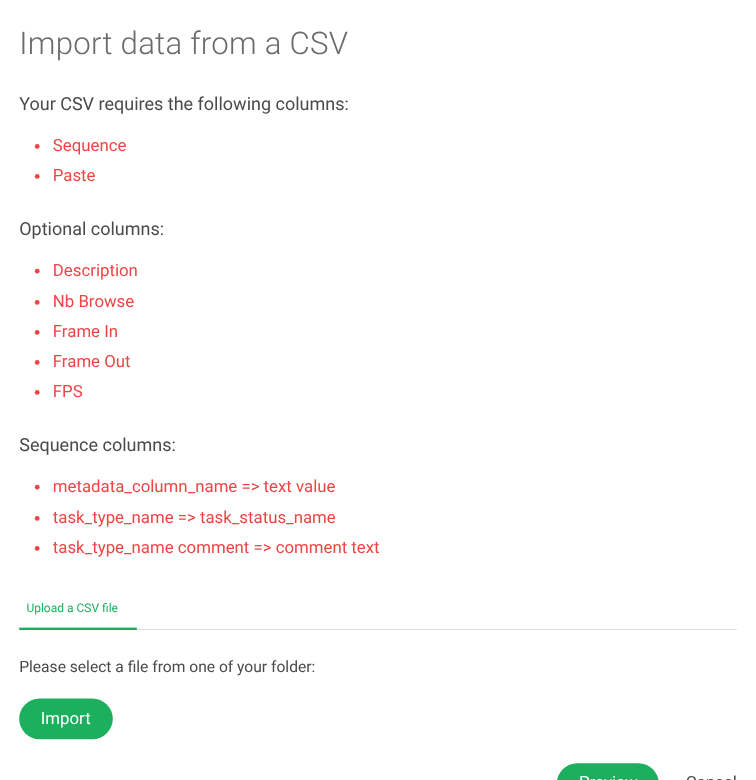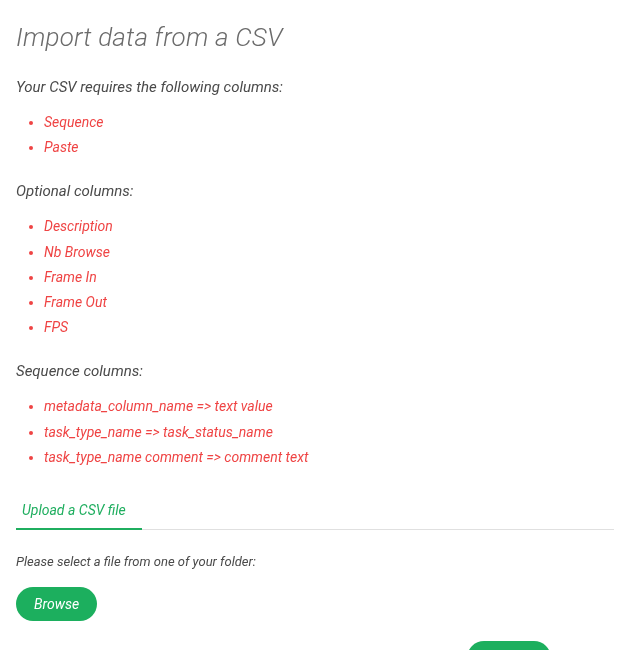--- a/index.html
+++ b/index.html
@@ -1,15 +1,15 @@
 <!DOCTYPE html>
 <html><head>
 <meta charset="utf-8">
 <style>
-  * { box-sizing: border-box; margin: 0; padding: 0; font-style: italic; }
+  * { box-sizing: border-box; margin: 0; padding: 0; }
   body {
     font-family: -apple-system, BlinkMacSystemFont, "Segoe UI", Roboto, Helvetica, Arial, sans-serif;
     background: #fff;
     color: #4a4a4a;
     width: 630px;
     height: 650px;
     padding: 22px 16px 16px 16px;
     font-size: 14px;
   }
   .title {
@@ -35,21 +35,21 @@
     line-height: 1.8;
   }
   .tabs {
     display: flex;
     border-bottom: 1px solid #e0e0e0;
     margin-top: 20px;
     margin-bottom: 24px;
   }
   .tab {
     padding: 10px 16px 10px 6px;
-    font-size: 14px;
+    font-size: 10px;
     cursor: pointer;
     color: #4a4a4a;
     border-bottom: 2px solid transparent;
     margin-bottom: -1px;
   }
   .tab.active {
     color: #1fae5f;
     border-bottom: 2px solid #1fae5f;
   }
   .tab + .tab { padding-left: 18px; }
@@ -120,21 +120,21 @@
   <li>task_type_name =&gt; task_status_name</li>
   <li>task_type_name comment =&gt; comment text</li>
 </ul>
 
 <div class="tabs">
   <div class="tab active">Upload a CSV file</div>
 </div>
 
 <p class="instruction">Please select a file from one of your folder:</p>
 
-<button class="btn btn-green">Browse</button>
+<button class="btn btn-green">Import</button>
 
 <div class="actions">
   <button class="btn btn-green">Preview</button>
   <button class="link-cancel">Cancel</button>
 </div>
 
 
 
 
 </body></html>

